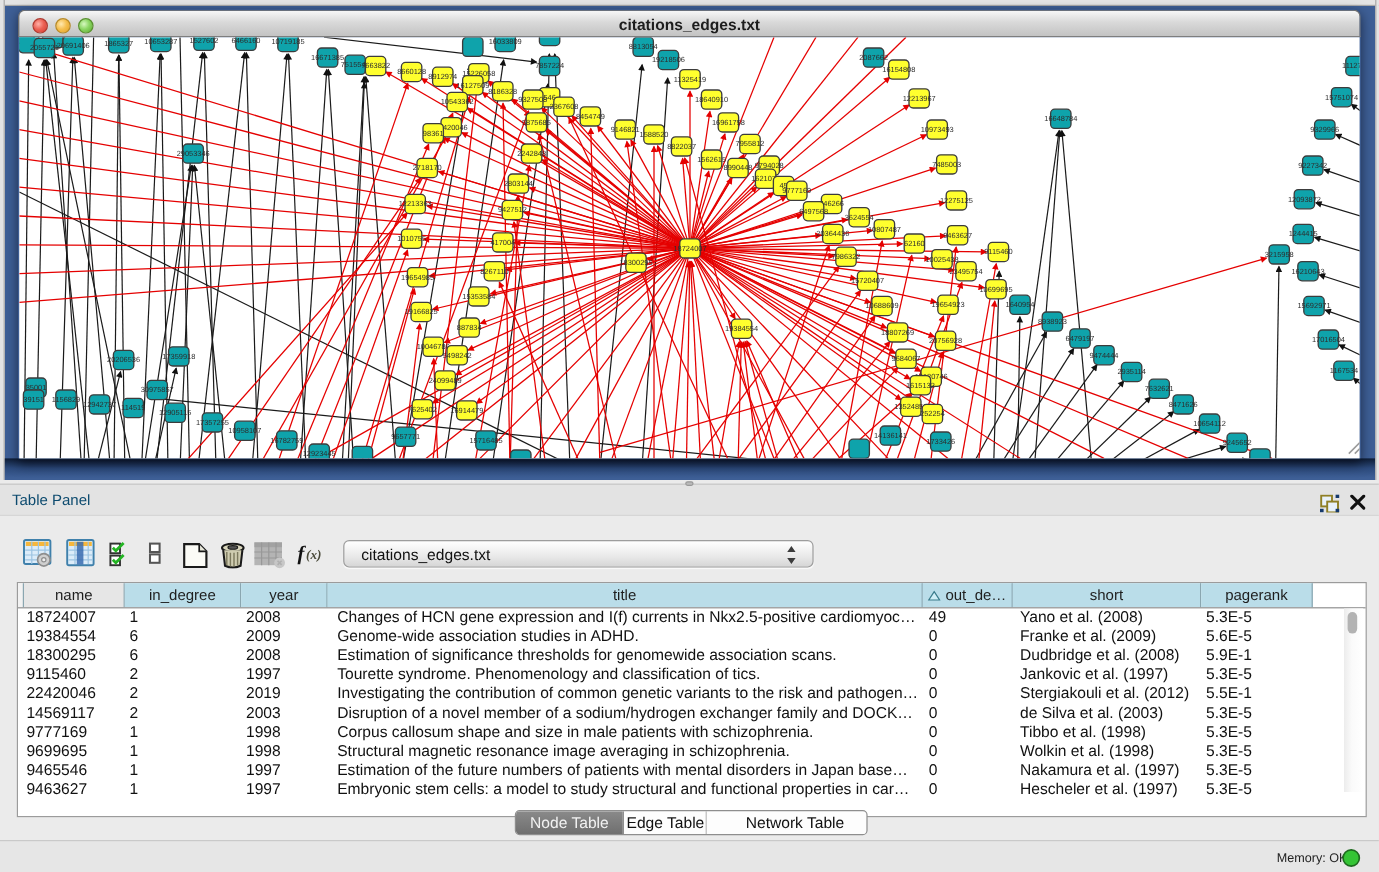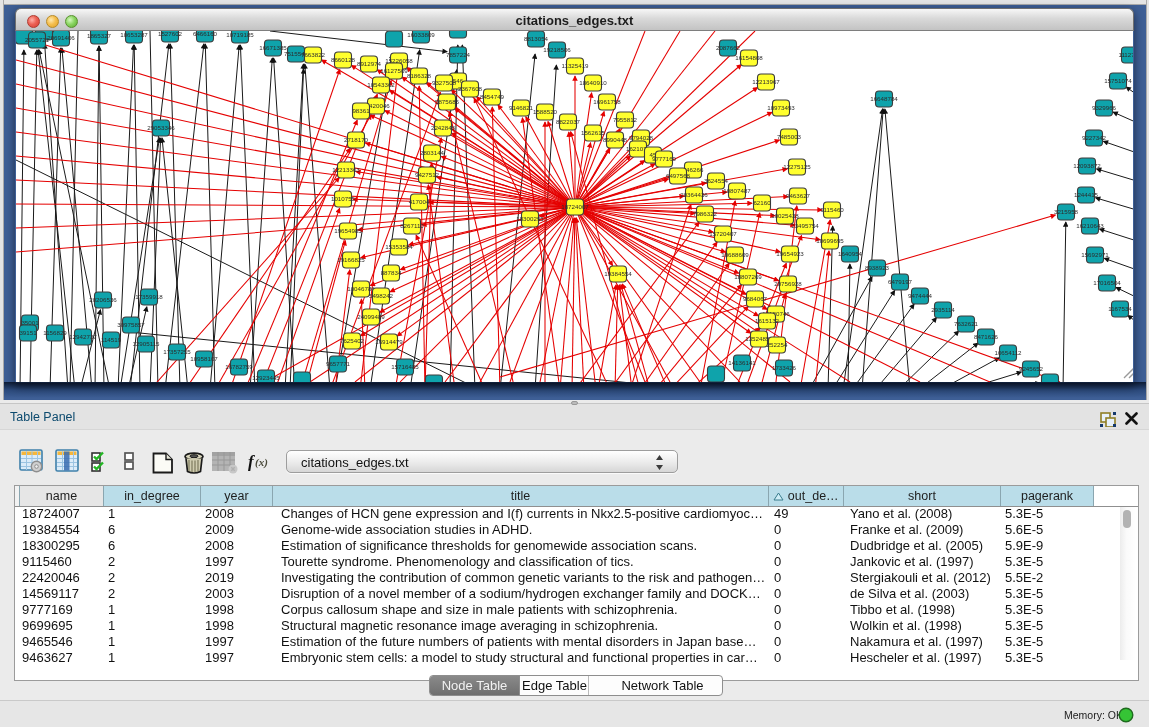--- a/index.html
+++ b/index.html
@@ -651,40 +651,40 @@
       <span style="left:759px">0</span>
       <span style="left:835px">Franke et al. (2009)</span>
       <span style="left:990px">5.6E-5</span>
     </div>
     <div class="trow" style="top:52px">
       <span style="left:7px">18300295</span>
       <span style="left:93px">6</span>
       <span style="left:190px">2008</span>
       <span style="left:266px">Estimation of significance thresholds for genomewide association scans.</span>
       <span style="left:759px">0</span>
-      <span style="left:835px">Dudbridge et al. (2005)</span>
-      <span style="left:990px">5.9E-9</span>
+      <span style="left:835px">Dudbridge et al. (2008)</span>
+      <span style="left:990px">5.9E-1</span>
     </div>
     <div class="trow" style="top:68px">
       <span style="left:7px">9115460</span>
       <span style="left:93px">2</span>
       <span style="left:190px">1997</span>
       <span style="left:266px">Tourette syndrome. Phenomenology and classification of tics.</span>
       <span style="left:759px">0</span>
       <span style="left:835px">Jankovic et al. (1997)</span>
       <span style="left:990px">5.3E-5</span>
     </div>
     <div class="trow" style="top:84px">
       <span style="left:7px">22420046</span>
       <span style="left:93px">2</span>
       <span style="left:190px">2019</span>
       <span style="left:266px">Investigating the contribution of common genetic variants to the risk and pathogen…</span>
       <span style="left:759px">0</span>
       <span style="left:835px">Stergiakouli et al. (2012)</span>
-      <span style="left:990px">5.5E-2</span>
+      <span style="left:990px">5.5E-1</span>
     </div>
     <div class="trow" style="top:100px">
       <span style="left:7px">14569117</span>
       <span style="left:93px">2</span>
       <span style="left:190px">2003</span>
       <span style="left:266px">Disruption of a novel member of a sodium/hydrogen exchanger family and DOCK…</span>
       <span style="left:759px">0</span>
       <span style="left:835px">de Silva et al. (2003)</span>
       <span style="left:990px">5.3E-5</span>
     </div>

